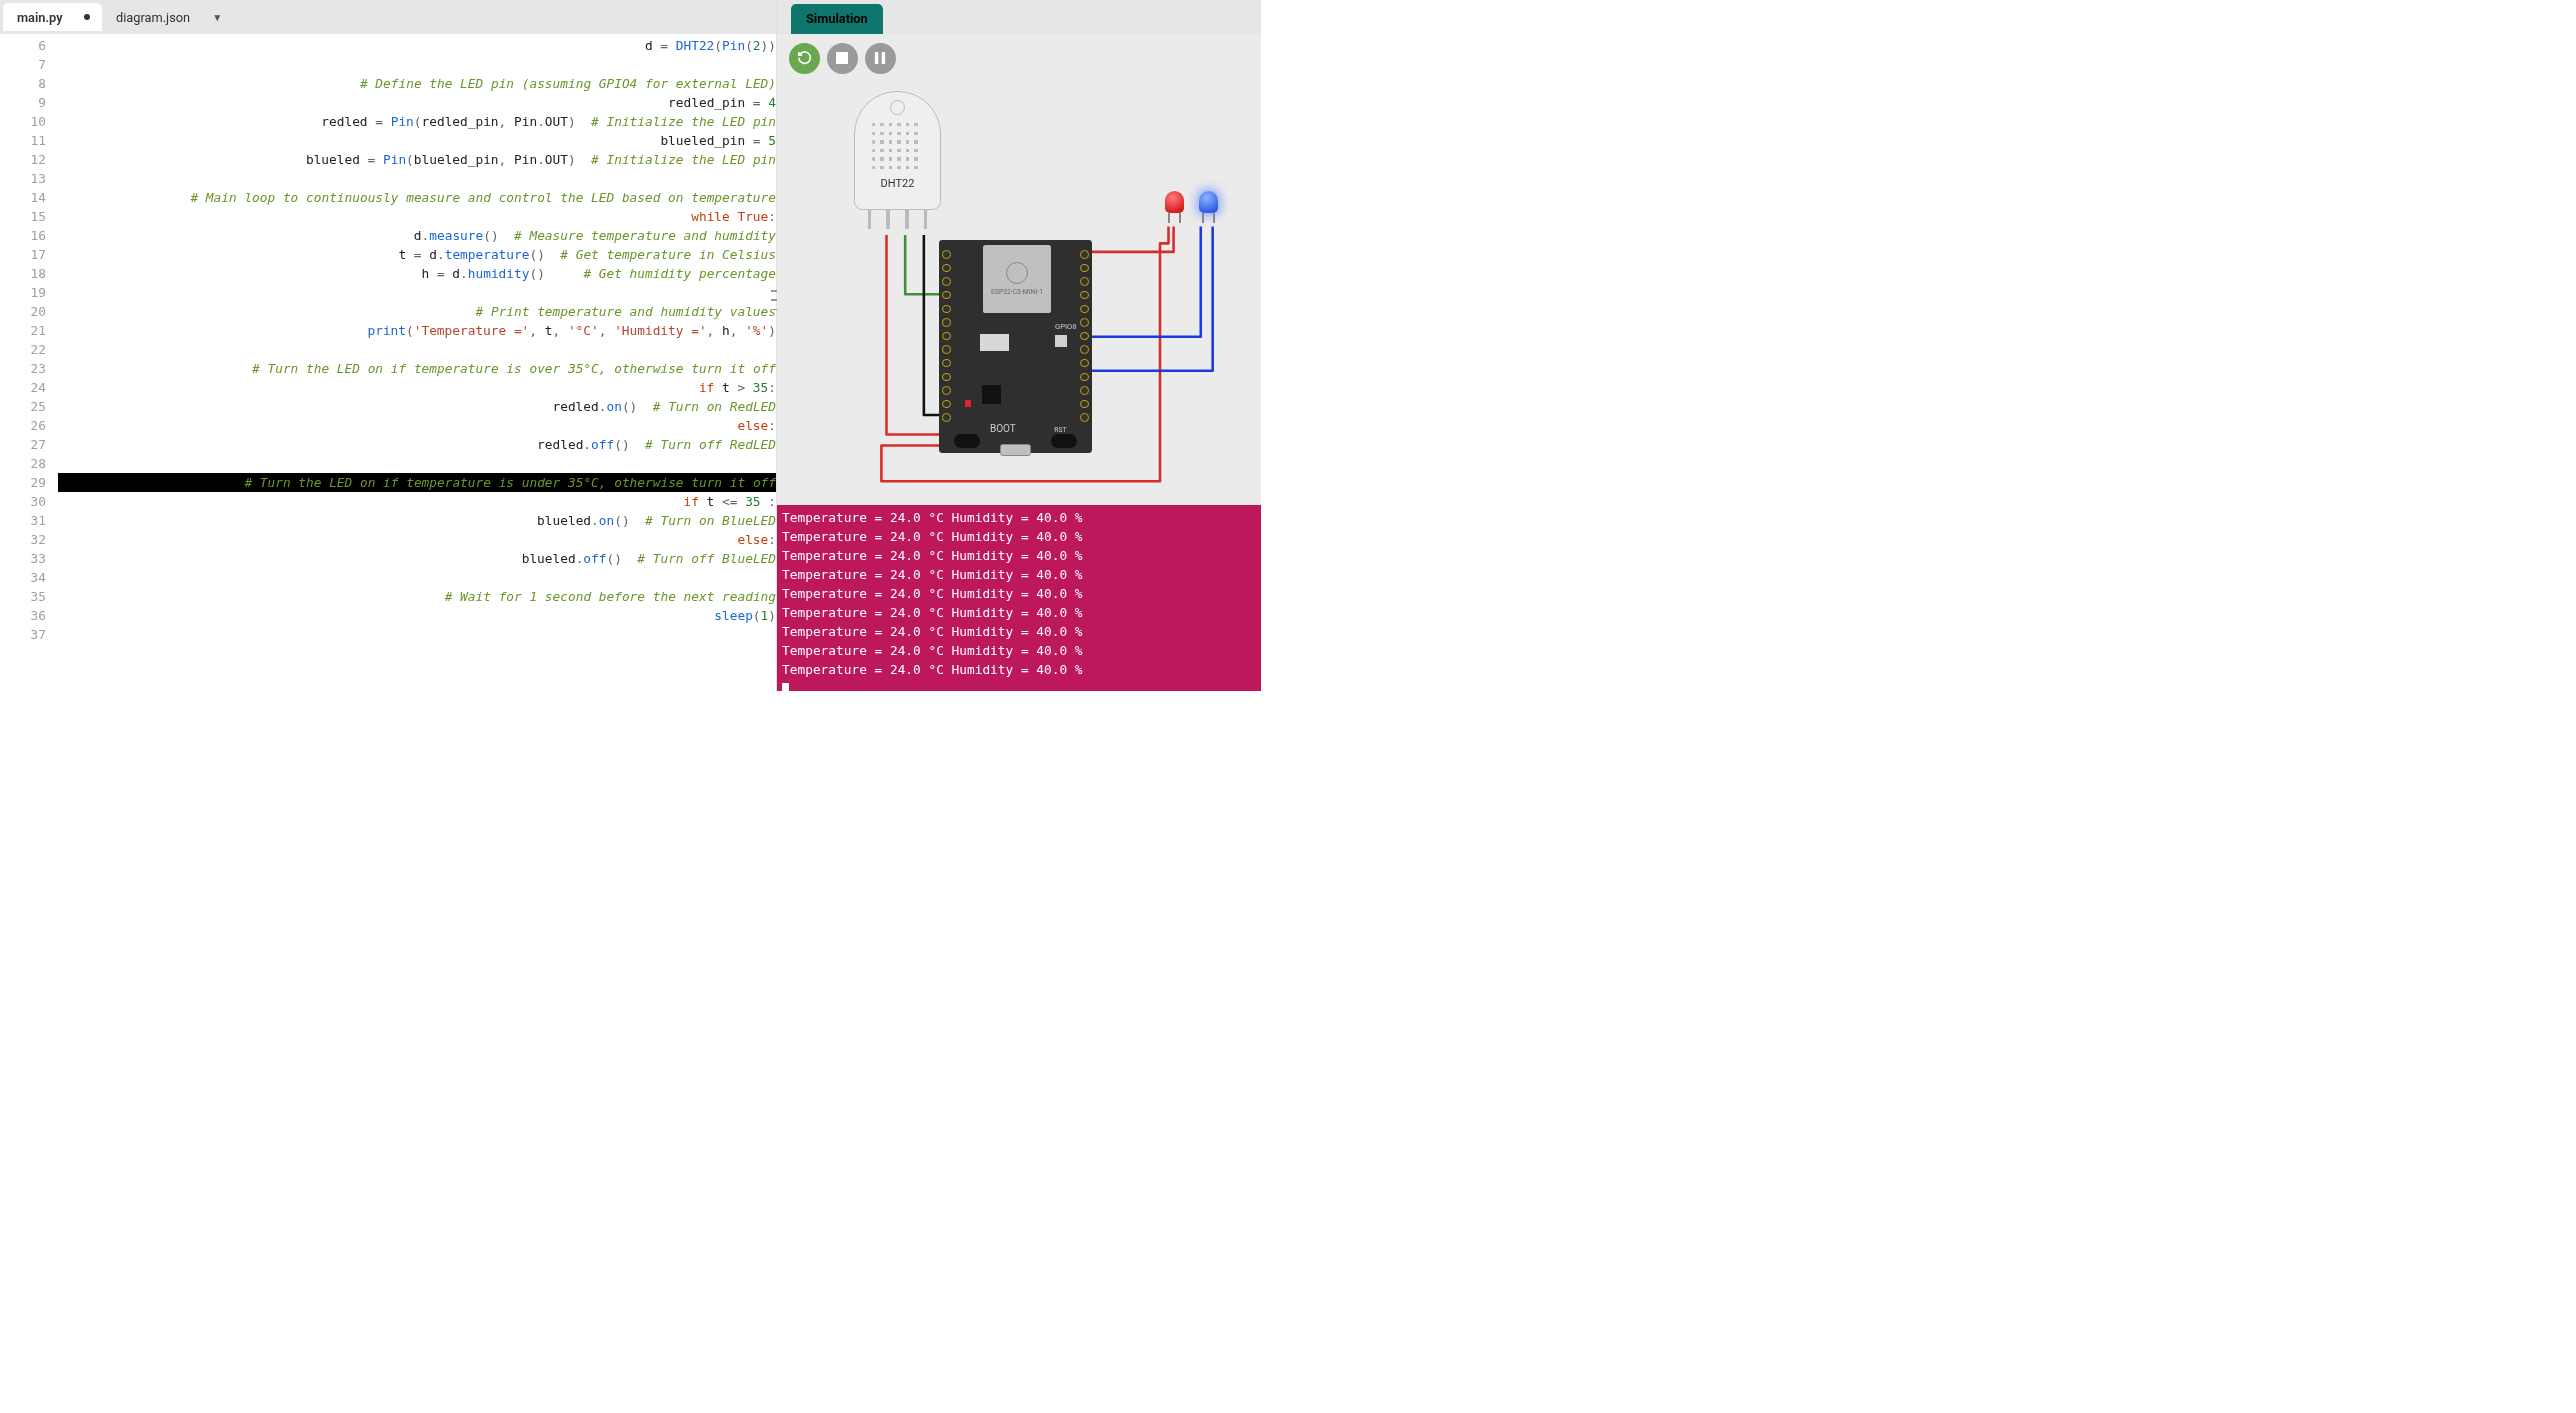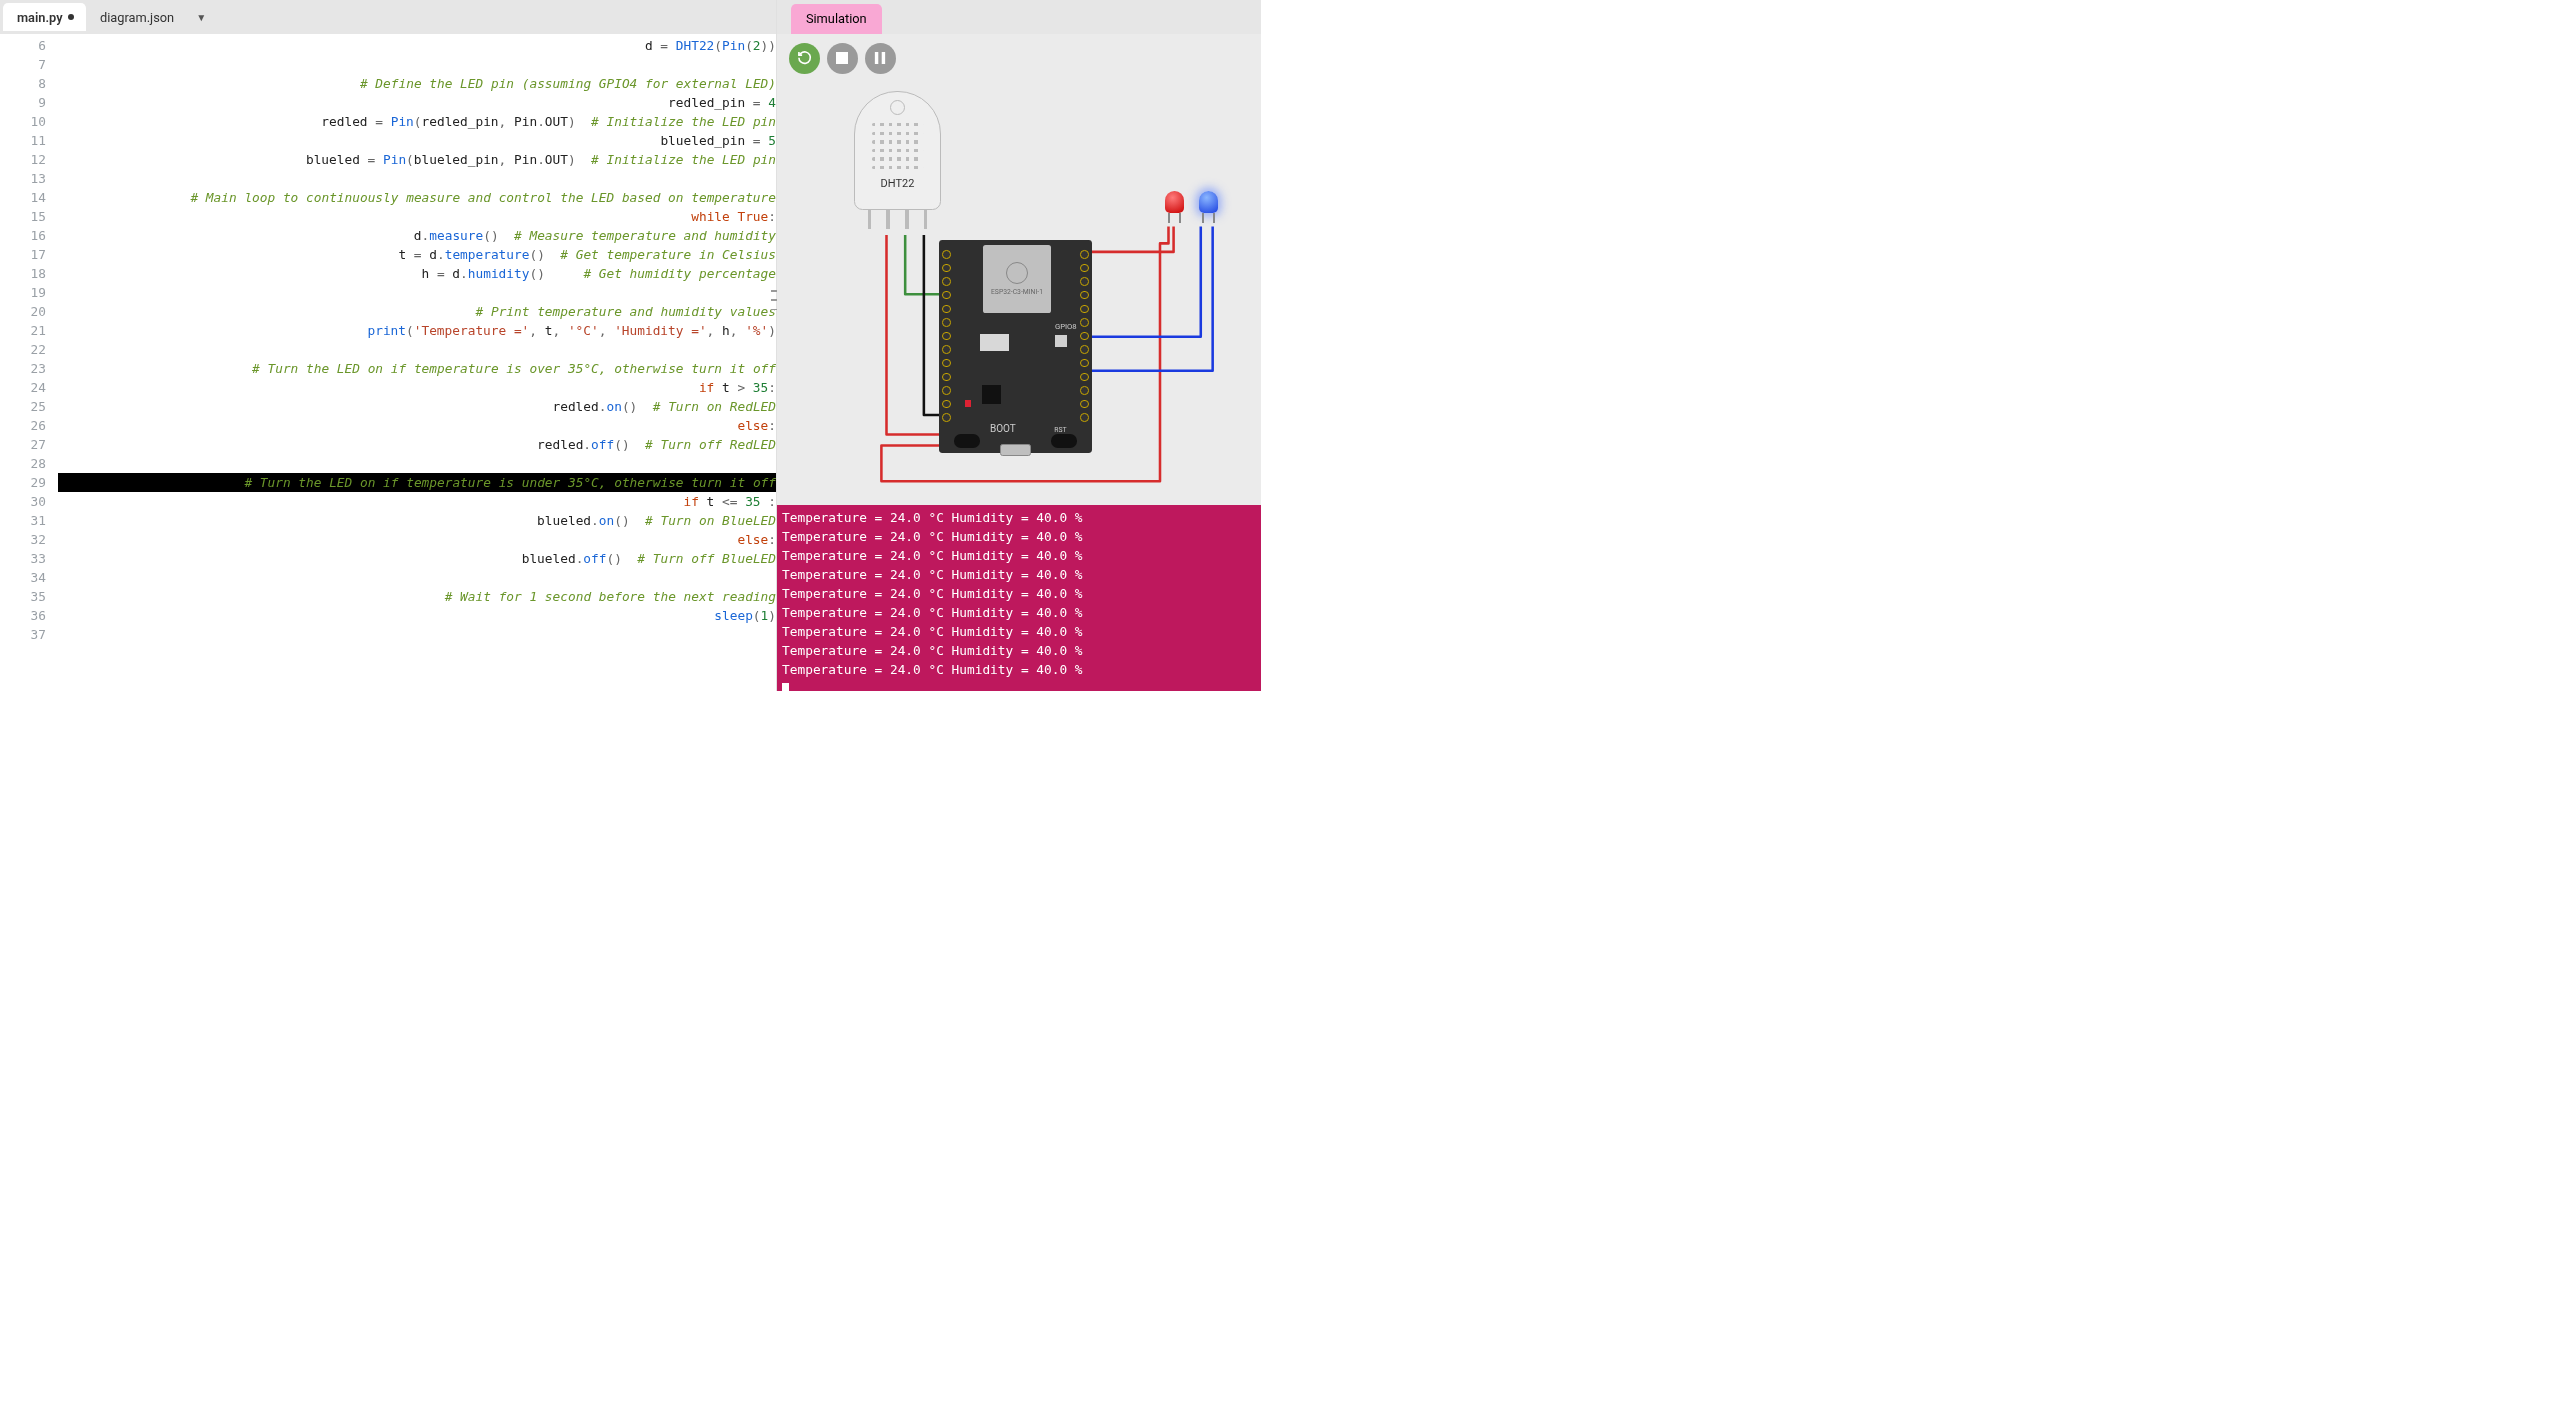--- a/index.html
+++ b/index.html
@@ -23,21 +23,21 @@
   background: #e6e6e6;
   display: flex;
   align-items: center;
   padding-left: 3.4px;
 }
 .tab {
   padding: 6.8px 12px 6.8px 13.6px;
   font-size: 12.8px;
   display: flex;
   align-items: center;
-  gap: 5px;
+  gap: 21px;
   color: #333;
   cursor: pointer;
   border-top-left-radius: 5.1px;
   border-top-right-radius: 5.1px;
 }
 .tab.active {
   background: #fff;
   font-weight: 600;
 }
 .tab .dot {
@@ -95,27 +95,27 @@
   flex-direction: column;
   background: #fff;
 }
 .sim-header {
   height: 34px;
   background: #e6e6e6;
   display: flex;
   align-items: flex-end;
 }
 .sim-tab {
-  background: #f9a8d4;
+  background: #0f766e;
   padding: 7.7px 15.3px;
   margin-left: 13.6px;
   border-top-left-radius: 5.1px;
   border-top-right-radius: 5.1px;
   font-size: 12.8px;
-  font-weight: 400;
+  font-weight: 700;
 }
 .sim-toolbar {
   padding: 8.5px 12px;
   display: flex;
   gap: 6.8px;
   background: #ebebeb;
 }
 .sim-btn {
   width: 31px; height: 31px; border-radius: 50%;
   display: flex; align-items: center; justify-content: center;

